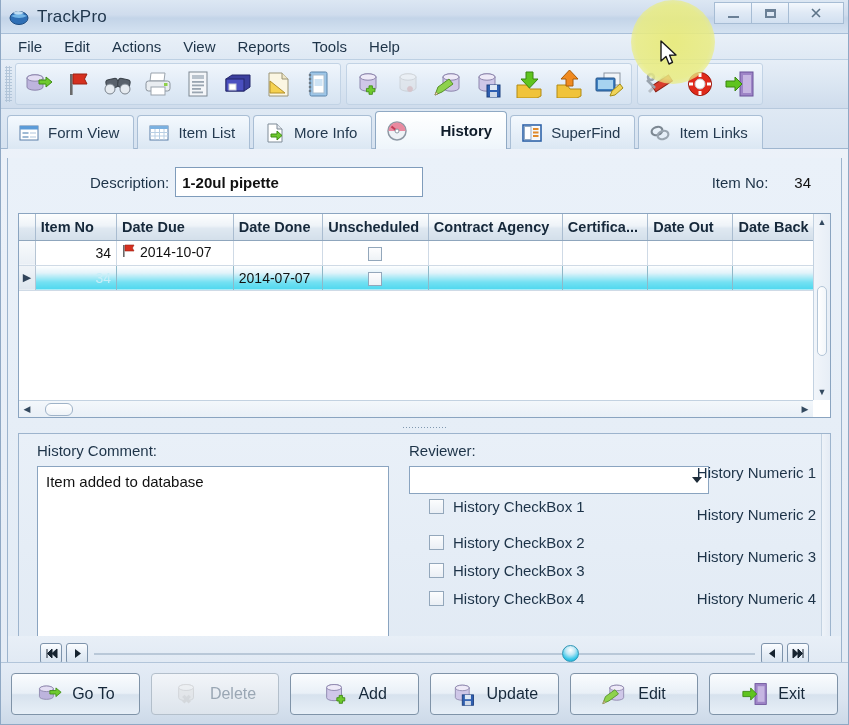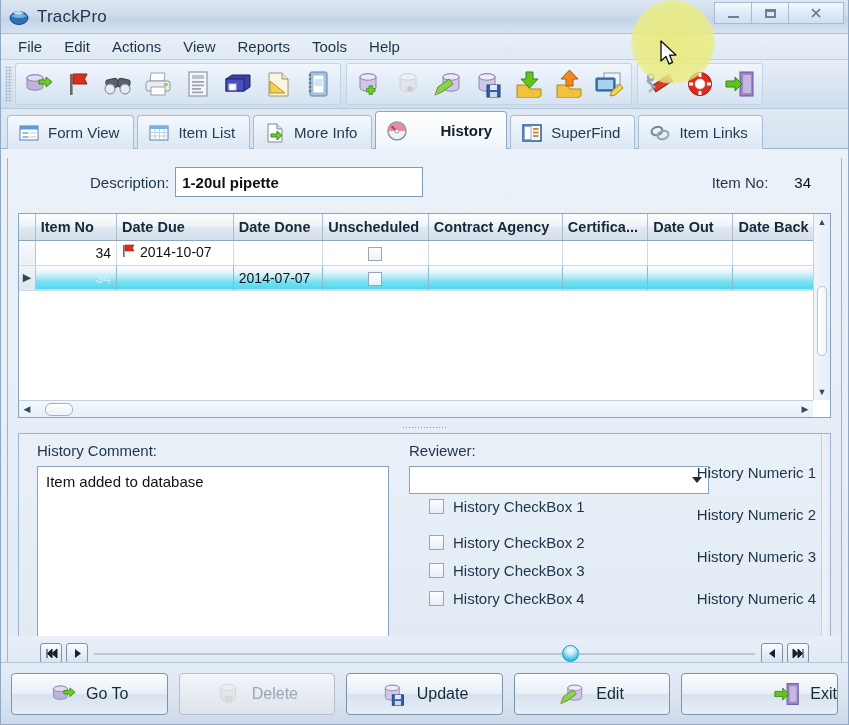--- a/index.html
+++ b/index.html
@@ -330,21 +330,21 @@
     display: flex; align-items: center;
     padding: 0 10px;
   }
   .bigbtn {
     height: 42px; flex: 1 1 0; margin-right: 11px;
     border: 1px solid #7f93a8; border-radius: 4px;
     background: linear-gradient(180deg,#fafcfe 0%,#e9f0f7 48%,#d7e2ee 52%,#e7eff7 100%);
     display: flex; align-items: center; justify-content: center; gap: 10px;
     font-size: 16px; color: #16283a;
   }
-  .bigbtn:last-child { margin-right: 0; justify-content: flex-end; }
+  .bigbtn:last-child { margin-right: 0; }
   .bigbtn.disabled { color: #9aa7b4; border-color: #b3bfcb; background: linear-gradient(180deg,#f2f5f9 0%,#e7ecf2 50%,#dde4ec 100%); align-items: center; }
   .bigbtn .bico { width: 26px; height: 26px; flex: 0 0 auto; }
   .bigbtn.disabled .bico { opacity: .35; filter: grayscale(1); }
 
   
   .cursor-halo {
     position: absolute; width: 84px; height: 84px; border-radius: 50%;
     left: 630px; top: 0px;
     background: radial-gradient(circle, rgba(232,234,120,.92) 0%, rgba(233,236,128,.85) 62%, rgba(236,238,150,.35) 88%, rgba(240,240,180,0) 100%);
     pointer-events: none;
@@ -805,20 +805,31 @@
         <svg width="26" height="26" viewBox="0 0 28 28">
           <ellipse cx="13" cy="7" rx="8" ry="3.2" fill="#e6e6e6" stroke="#aaa"></ellipse>
           <path d="M5 7 v11 a8 3.2 0 0 0 16 0 v-11" fill="#dcdcdc" stroke="#aaa"></path>
           <ellipse cx="13" cy="7" rx="8" ry="3.2" fill="#efefef" stroke="#aaa"></ellipse>
           <path d="M10 16 l7 7 M17 16 l-7 7" stroke="#b9b9b9" stroke-width="3.6"></path>
         </svg>
       </span>
       <span>Delete</span>
     </div>
 
+    <div class="bigbtn">
+      <span class="bico">
+        <svg width="26" height="26" viewBox="0 0 28 28">
+          <ellipse cx="13" cy="7" rx="8" ry="3.2" fill="#e3ddf3" stroke="#8d86ad"></ellipse>
+          <path d="M5 7 v11 a8 3.2 0 0 0 16 0 v-11" fill="#cfc7e8" stroke="#8d86ad"></path>
+          <ellipse cx="13" cy="7" rx="8" ry="3.2" fill="#eeeaf8" stroke="#8d86ad"></ellipse>
+          <path d="M16 18 h2.5 v-2.5 h3.5 v2.5 h2.5 v3.5 h-2.5 v2.5 h-3.5 v-2.5 h-2.5z" fill="#6fca2e" stroke="#3f8c15"></path>
+        </svg>
+      </span>
+      <span>Add</span>
+    </div>
 
     <div class="bigbtn">
       <span class="bico">
         <svg width="26" height="26" viewBox="0 0 30 28">
           <ellipse cx="13" cy="7" rx="8" ry="3.2" fill="#e3ddf3" stroke="#8d86ad"></ellipse>
           <path d="M5 7 v11 a8 3.2 0 0 0 16 0 v-11" fill="#cfc7e8" stroke="#8d86ad"></path>
           <ellipse cx="13" cy="7" rx="8" ry="3.2" fill="#eeeaf8" stroke="#8d86ad"></ellipse>
           <rect x="13" y="15" width="13" height="12" fill="#2f5fb0" stroke="#1d3f7c"></rect>
           <rect x="16" y="15" width="7" height="5" fill="#dfe8f5"></rect>
           <rect x="16" y="22" width="7" height="5" fill="#cfd9e8"></rect>

